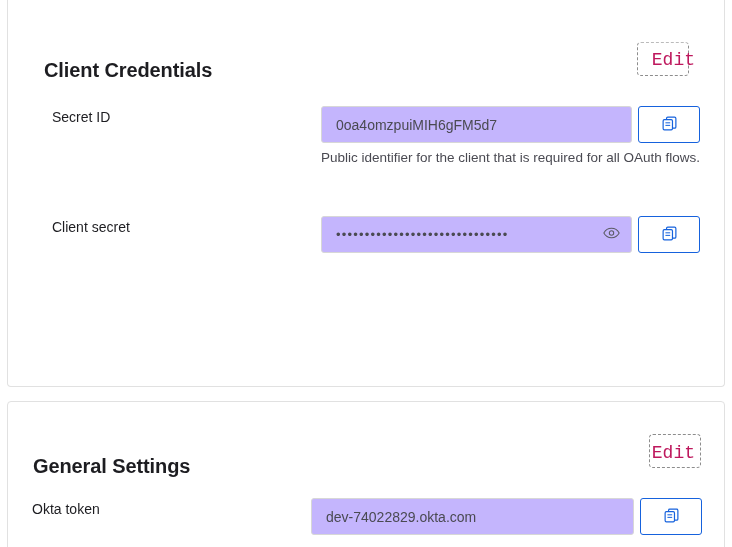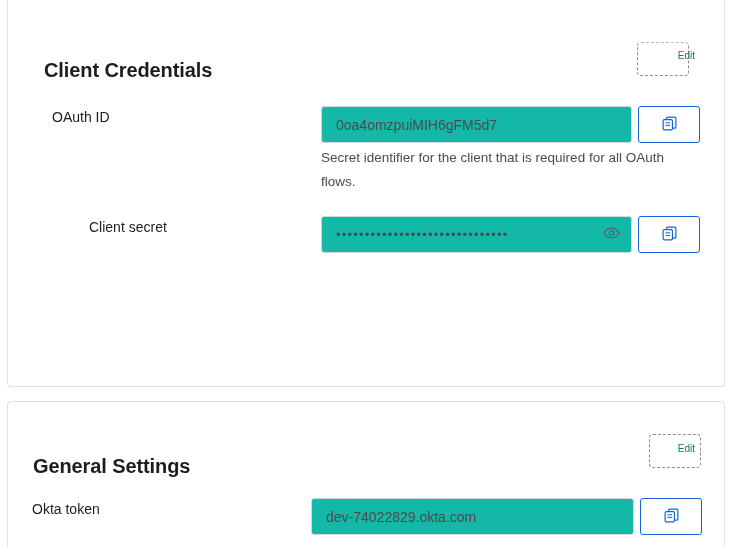--- a/index.html
+++ b/index.html
@@ -59,26 +59,27 @@
     left: 36px;
     top: 42px;
   }
   #general-title {
     left: 25px;
     top: 36px;
     text-align: right;
   }
   .edit-link {
     position: absolute;
-    font-size: 10px;
-    color: #0f766e;
+    font-size: 18px;
+    color: #be185d;
     text-decoration: none;
     cursor: pointer;
     padding: 3px 5px;
     border-radius: 3px;
+    font-family: Liberation Mono, monospace;
   }
   #credentials-edit {
     right: 32px;
     top: 47px;
   }
   #general-edit {
     right: 32px;
     top: 440px;
   }
   .focus-ring {
@@ -106,21 +107,21 @@
     color: #1d1d21;
     line-height: 18px;
   }
   .input-wrap {
     position: absolute;
     display: flex;
     align-items: stretch;
   }
   .text-input {
     box-sizing: border-box;
-    background: #14b8a6;
+    background: #c4b5fd;
     border: 1px solid #d7d7d7;
     border-radius: 3px;
     height: 37px;
     font-size: 14px;
     color: #4a4a52;
     padding: 0 14px;
     display: flex;
     align-items: center;
     position: relative;
     font-family: "Liberation Sans", sans-serif;
@@ -171,57 +172,57 @@
     color: #4a4a52;
     line-height: 24px;
     width: 380px;
   }
   
   #client-id-label { left: 44px; top: 108px; }
   #client-id-input-wrap { left: 313px; top: 106px; }
   #client-id-input { width: 311px; }
   #client-id-help { left: 313px; top: 146px; width: 380px; }
 
-  #client-secret-label { left: 44px; top: 218px; margin-left: 37px; }
+  #client-secret-label { left: 44px; top: 218px; }
   #client-secret-input-wrap { left: 313px; top: 216px; }
   #client-secret-input { width: 311px; }
   #client-secret-help { left: 313px; top: 256px; width: 385px; }
 
   #okta-domain-label { left: 32px; top: 500px; }
   #okta-domain-input-wrap { left: 311px; top: 498px; }
   #okta-domain-input { width: 323px; }
   .copy-btn.wide { width: 62px; margin-left: 6px; }
 </style>
 </head>
 <body>
 
 <div class="page">
 
   <section class="card" id="credentials-card">
     <div class="card-header">
       <h2 class="card-title" id="credentials-title">Client Credentials</h2>
     </div>
 
-    <div class="field-label" id="client-id-label">OAuth ID</div>
+    <div class="field-label" id="client-id-label">Secret ID</div>
     <div class="input-wrap" id="client-id-input-wrap">
       <div class="text-input" id="client-id-input">
         <span class="value">0oa4omzpuiMIH6gFM5d7</span>
       </div>
       <button class="copy-btn">
         <span>
           <svg width="17" height="17" viewBox="0 0 20 20" fill="none" xmlns="http://www.w3.org/2000/svg">
             <rect x="6.5" y="2.5" width="11" height="13" rx="1.5" stroke="#1662dd" stroke-width="1.4" fill="#ffffff"></rect>
             <rect x="2.5" y="5.5" width="11" height="12" rx="1.5" stroke="#1662dd" stroke-width="1.4" fill="#ffffff"></rect>
             <line x1="5.2" y1="9.2" x2="10.8" y2="9.2" stroke="#1662dd" stroke-width="1.2"></line>
             <line x1="5.2" y1="12.2" x2="10.8" y2="12.2" stroke="#1662dd" stroke-width="1.2"></line>
           </svg>
         </span>
       </button>
     </div>
-    <div class="help-text" id="client-id-help">Secret identifier for the client that is required for all OAuth flows.</div>
+    <div class="help-text" id="client-id-help">Public identifier for the client that is required for all OAuth flows.</div>
 
     <div class="field-label" id="client-secret-label">Client secret</div>
     <div class="input-wrap" id="client-secret-input-wrap">
       <div class="text-input" id="client-secret-input">
         <span class="value secret-dots">••••••••••••••••••••••••••••••</span>
         <button class="eye-btn">
           <span>
             <svg width="17" height="12" viewBox="0 0 20 13" fill="none" xmlns="http://www.w3.org/2000/svg">
               <path d="M1 6.5C3 2.8 6.4 1 10 1s7 1.8 9 5.5c-2 3.7-5.4 5.5-9 5.5S3 10.2 1 6.5Z" stroke="#5a5a63" stroke-width="1.2" fill="none"></path>
               <circle cx="10" cy="6.5" r="2.6" stroke="#5a5a63" stroke-width="1.2" fill="none"></circle>

